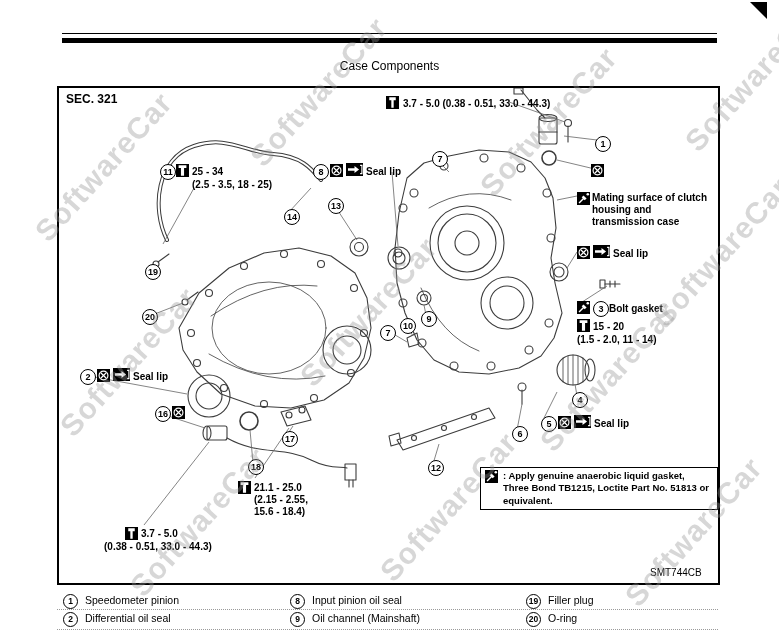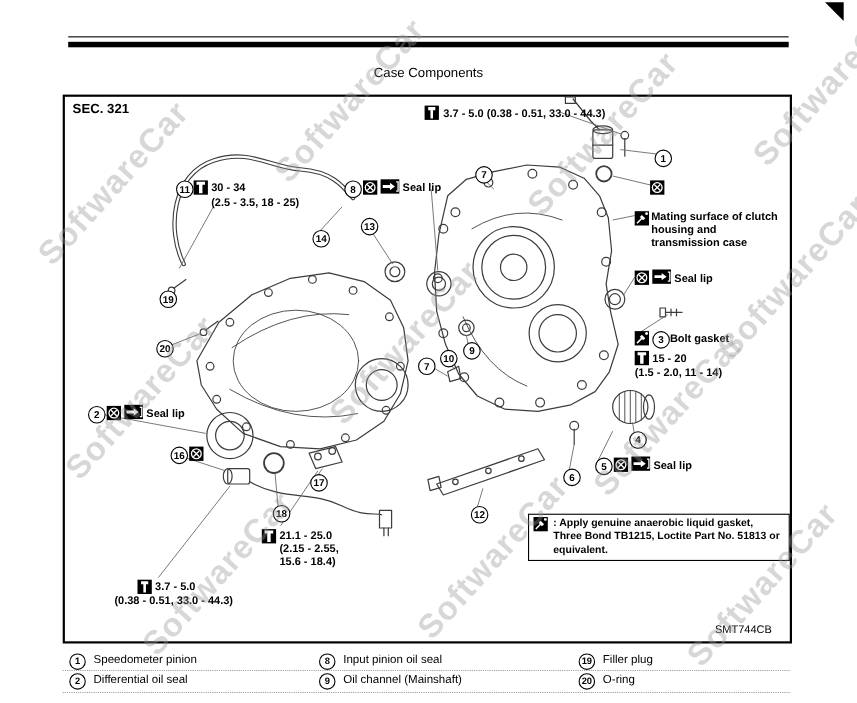--- a/index.html
+++ b/index.html
@@ -211,21 +211,21 @@
         <path d="M2.5 1h5v2.2H5.9V9H4.1V3.2H2.5z" fill="#fff"></path>
       </svg>
     </span>
   <span class="tq" style="left:403px;top:98px">3.7 - 5.0 (0.38 - 0.51, 33.0 - 44.3)</span>
 
   <span class="icon" style="left:176px;top:164px">
     <svg viewBox="0 0 10 10">
         <path d="M2 1h6v2H6.2v6H3.8V3H2z" fill="#fff"></path>
       </svg>
     </span>
-  <span class="tq" style="left:192px;top:166px">30 - 34</span>
+  <span class="tq" style="left:192px;top:166px">25 - 34</span>
   <span class="tq" style="left:192px;top:179px">(2.5 - 3.5, 18 - 25)</span>
 
   <span class="icon" style="left:330px;top:164px">
     <svg viewBox="0 0 10 10">
         <circle cx="5" cy="5" r="3.4" fill="none" stroke="#fff" stroke-width=".9"></circle>
         <path d="M2.9 2.9L7.1 7.1M7.1 2.9L2.9 7.1" stroke="#fff" stroke-width=".9"></path>
       </svg>
     </span>
   <span class="icon-w" style="left:346px;top:163px">
     <svg viewBox="0 0 13 10">

